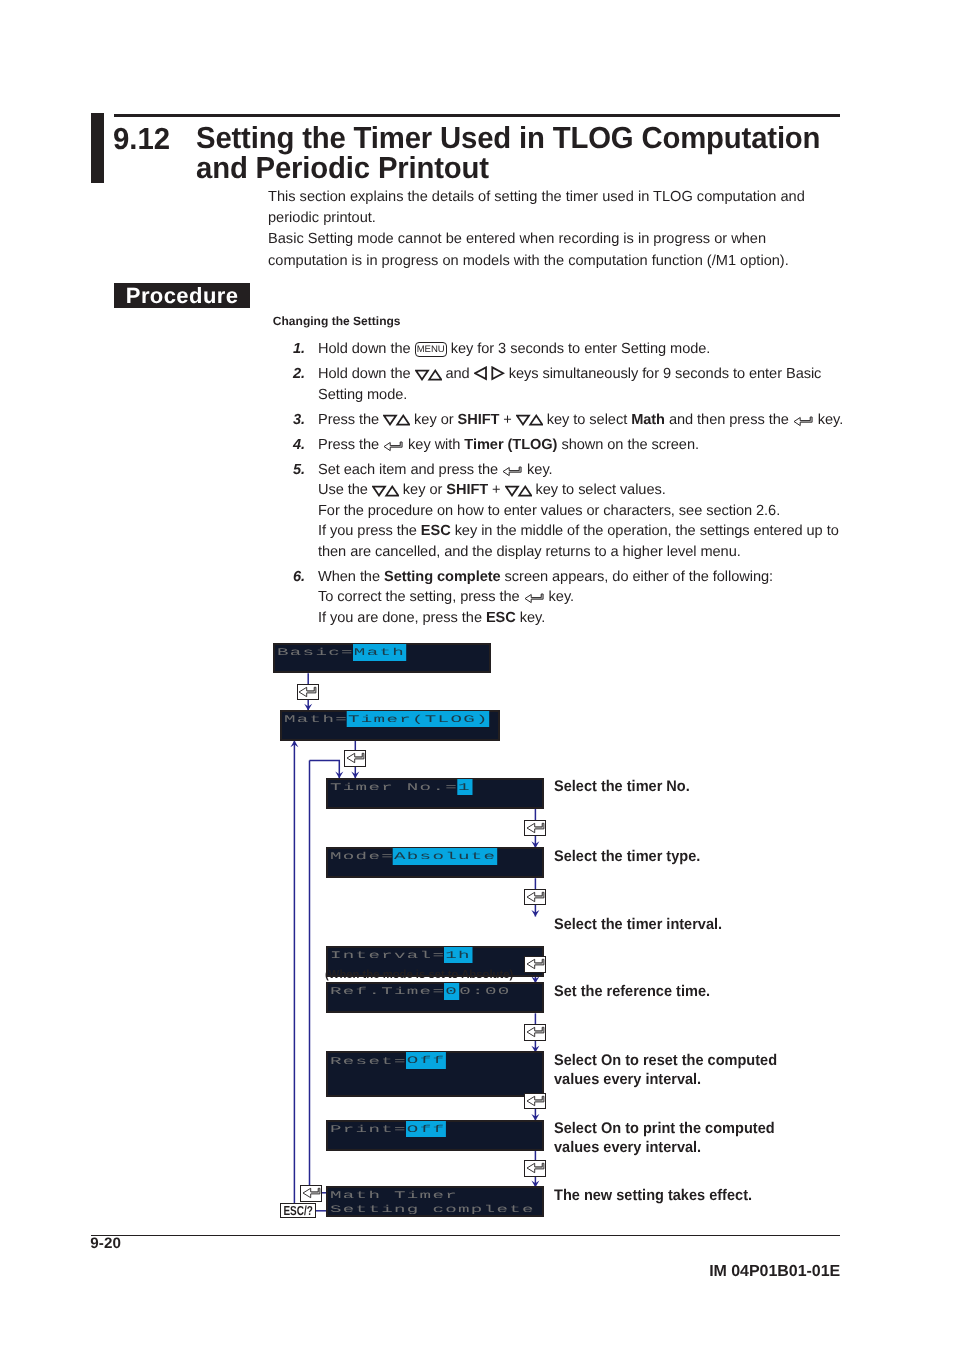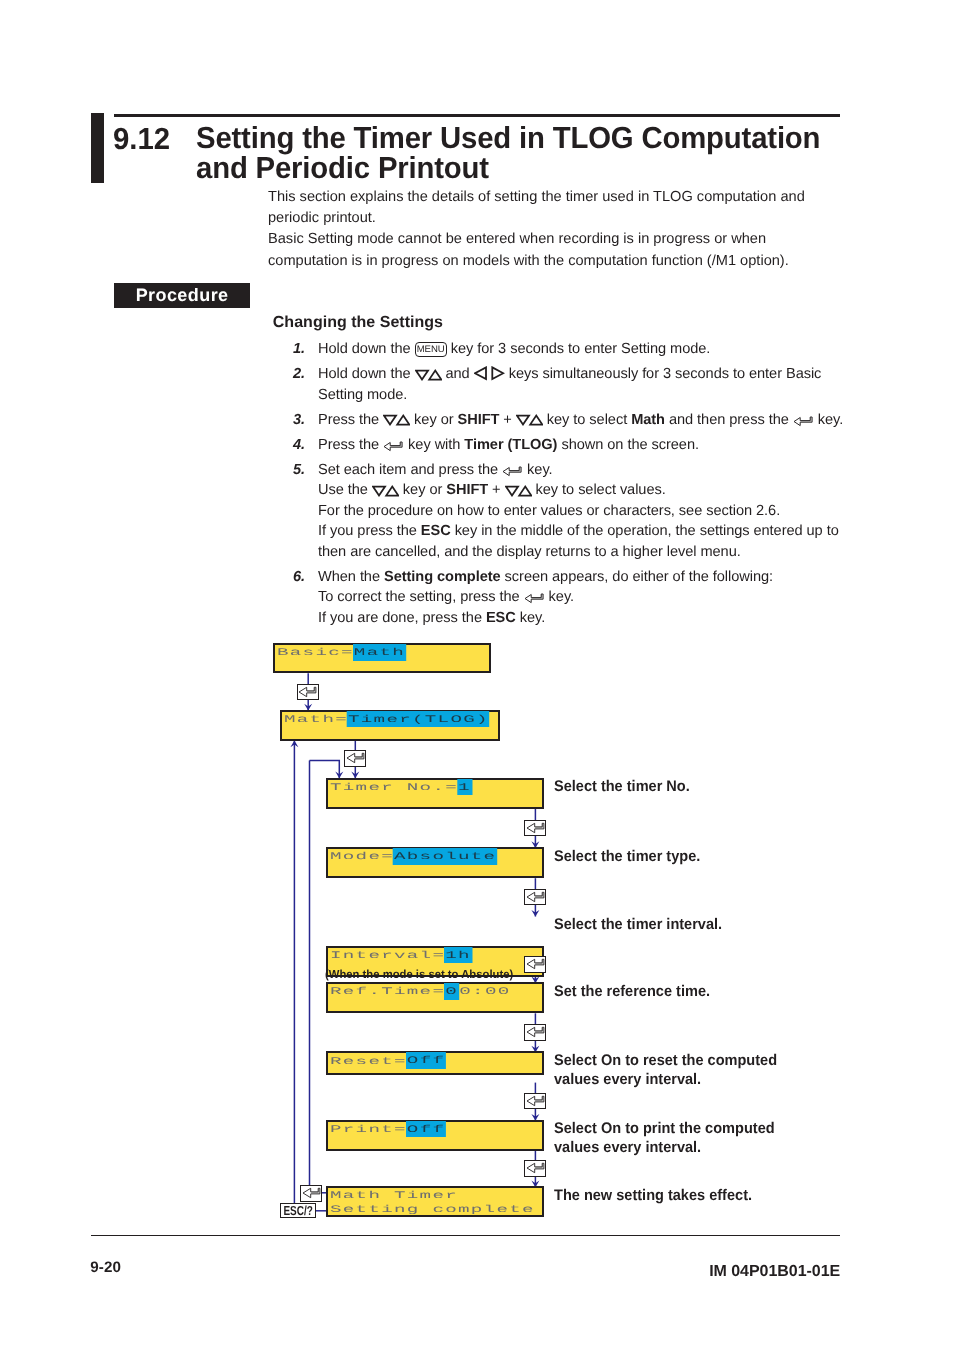--- a/index.html
+++ b/index.html
@@ -18,25 +18,25 @@
   .sec-title{position:absolute;left:196.1px;top:124.0px;width:680px;font-size:30.4px;
              font-weight:bold;line-height:29.5px;letter-spacing:-0.18px;
              transform:scaleX(0.965);transform-origin:0 0;}
 
   
   .intro{position:absolute;left:268px;top:187px;width:580px;font-size:14.6px;
          line-height:21.2px;}
 
   
   .proc-tag{position:absolute;left:113.9px;top:283.1px;width:136px;height:25.2px;
-            background:#231f20;color:#ffffff;font-size:18px;font-weight:bold;
+            background:#231f20;color:#ffffff;font-size:22px;font-weight:bold;
             display:flex;align-items:center;justify-content:center;letter-spacing:0.42px;
             line-height:17px;height:25.2px;text-indent:0.42px;}
 
-  .sub-head{position:absolute;left:272.8px;top:314.2px;font-size:16.0px;font-weight:bold;letter-spacing:0.02px;}
+  .sub-head{position:absolute;left:272.8px;top:314.2px;font-size:12px;font-weight:bold;letter-spacing:0.02px;}
 
   
   .steps{position:absolute;left:281px;top:339.4px;width:600px;font-size:14.6px;letter-spacing:-0.06px;
          line-height:20.4px;}
   .step{position:relative;padding-left:37px;margin-bottom:4.7px;}
   
   .step > .n{position:absolute;left:0;top:0;width:24px;text-align:right;
              font-weight:bold;font-style:italic;font-size:14.6px;}
   .step .ln{display:block;height:20.4px;line-height:20.4px;overflow:visible;}
   b{font-weight:bold;}
@@ -45,21 +45,21 @@
   .ico{display:inline-block;vertical-align:-2.2px;line-height:0;}
   .ico.ent{vertical-align:-4.2px;}
   .menukey{display:inline-block;vertical-align:1.7px;line-height:0;}
   .menukey-label{display:inline-block;border:1.3px solid #231f20;border-radius:4px;
       font-size:9.6px;line-height:11.4px;padding:1.1px 1.2px 1.0px 1.2px;
       letter-spacing:-0.1px;background:#fff;}
 
 
   
   .diagram{position:absolute;left:0;top:0;width:954px;height:1350px;}
-  .lcd{position:absolute;border:2.2px solid #231f20;background:#fde047;box-sizing:border-box;}
+  .lcd{position:absolute;border:2.2px solid #231f20;background:#0f172a;box-sizing:border-box;}
   .lcd .txt{position:absolute;left:2.3px;top:2.2px;overflow:visible;
        font-family:"Liberation Mono",monospace;font-size:10.1px;line-height:13.2px;
        letter-spacing:0.68px;white-space:pre;color:#6f6f6f;
        display:inline-block;transform:scaleX(1.9);transform-origin:0 0;}
   .lcd .txt .hl{background:#06a6e0;color:#1b3b49;padding:4.2px 0.68px 1.6px 0.5px;
        margin-left:-0.5px;}
   .cap{position:absolute;font-size:15.4px;font-weight:bold;line-height:18.9px;
        color:#231f20;white-space:pre;transform:scaleX(0.945);transform-origin:0 0;}
   .note{position:absolute;font-size:11.6px;font-weight:bold;color:#231f20;white-space:pre;
        transform:scaleX(0.973);transform-origin:0 0;}
@@ -67,21 +67,21 @@
        width:22px;height:16.5px;}
   .enterbtn svg{position:absolute;left:0.6px;top:1.0px;}
   .escbtn{position:absolute;border:1.7px solid #231f20;background:#fff;box-sizing:border-box;
        display:flex;align-items:center;justify-content:center;overflow:hidden;}
   .escbtn span{font-size:13px;font-weight:bold;line-height:13px;color:#231f20;white-space:pre;
        display:inline-block;transform:scaleX(0.77);}
   .wires{position:absolute;left:0;top:0;width:954px;height:1350px;pointer-events:none;}
 
   
   .ftr-rule{position:absolute;left:91px;top:1234.6px;width:749px;height:1.5px;background:#231f20;}
-  .ftr-left{position:absolute;left:90.2px;top:1236.0px;font-size:15.2px;font-weight:bold;letter-spacing:0.1px;line-height:15px;margin-top:24px;}
+  .ftr-left{position:absolute;left:90.2px;top:1236.0px;font-size:15.2px;font-weight:bold;letter-spacing:0.1px;line-height:15px;}
   .ftr-right{position:absolute;right:113.8px;top:1267px;font-size:16px;font-weight:bold;line-height:10px;letter-spacing:-0.04px;}
 </style>
 </head>
 <body>
 
 <div class="page">
 
   <div class="hdr-bar"></div>
   <div class="hdr-rule"></div>
   <div class="sec-num">9.12</div>
@@ -103,21 +103,21 @@
         <span class="ln"><span>Hold down the </span><span class="menukey"><span class="menukey-label">MENU</span></span><span> key for 3 seconds to enter Setting mode.</span></span>
       </div>
       <div class="step">
         <span class="n">2.</span>
         <span class="ln"><span>Hold down the </span><span class="ico"><svg width="27" height="12" viewBox="0 0 27 12">
               <path d="M0.95 1.6 H13.05 L7.0 10.5 Z" fill="none" stroke="#231f20" stroke-width="1.75" stroke-linejoin="miter"></path>
               <path d="M20.25 1.6 L26.3 10.5 H14.2 Z" fill="none" stroke="#231f20" stroke-width="1.75" stroke-linejoin="miter"></path>
             </svg></span><span> and </span><span class="ico"><svg width="31" height="15" viewBox="0 0 31 15">
               <path d="M12.0 1.4 V13.1 L1.0 7.25 Z" fill="none" stroke="#231f20" stroke-width="1.8" stroke-linejoin="miter"></path>
               <path d="M18.3 1.4 L29.3 7.25 L18.3 13.1 Z" fill="none" stroke="#231f20" stroke-width="1.8" stroke-linejoin="miter"></path>
-            </svg></span><span> keys simultaneously for 3 seconds to enter Basic</span></span>
+            </svg></span><span> keys simultaneously for 9 seconds to enter Basic</span></span>
         <span class="ln"><span>Setting mode.</span></span>
       </div>
       <div class="step">
         <span class="n">3.</span>
         <span class="ln"><span>Press the </span><span class="ico"><svg width="27" height="12" viewBox="0 0 27 12">
               <path d="M0.95 1.6 H13.05 L7.0 10.5 Z" fill="none" stroke="#231f20" stroke-width="1.75" stroke-linejoin="miter"></path>
               <path d="M20.25 1.6 L26.3 10.5 H14.2 Z" fill="none" stroke="#231f20" stroke-width="1.75" stroke-linejoin="miter"></path>
             </svg></span><span> key or </span><b>SHIFT</b><span> + </span><span class="ico"><svg width="27" height="12" viewBox="0 0 27 12">
               <path d="M0.95 1.6 H13.05 L7.0 10.5 Z" fill="none" stroke="#231f20" stroke-width="1.75" stroke-linejoin="miter"></path>
               <path d="M20.25 1.6 L26.3 10.5 H14.2 Z" fill="none" stroke="#231f20" stroke-width="1.75" stroke-linejoin="miter"></path>
@@ -214,21 +214,21 @@
       </div>
     <div class="lcd" style="left:325.5px;top:847.0px;width:218.9px;height:31.2px;">
         <span class="txt"><span>Mode=</span><span class="hl">Absolute</span></span>
       </div>
     <div class="lcd" style="left:325.5px;top:915.6px;width:218.9px;height:31.2px;margin-top:30px;">
         <span class="txt"><span>Interval=</span><span class="hl">1h</span></span>
       </div>
     <div class="lcd" style="left:325.5px;top:982.1px;width:218.9px;height:31.2px;">
         <span class="txt"><span>Ref.Time=</span><span class="hl">0</span><span>0:00</span></span>
       </div>
-    <div class="lcd" style="left:325.5px;top:1051.4px;width:218.9px;height:24px;">
+    <div class="lcd" style="left:325.5px;top:1051.4px;width:218.9px;height:46px;">
         <span class="txt"><span>Reset=</span><span class="hl">Off</span></span>
       </div>
     <div class="lcd" style="left:325.5px;top:1119.6px;width:218.9px;height:31.2px;padding-left:9px;">
         <span class="txt"><span>Print=</span><span class="hl">Off</span></span>
       </div>
     <div class="lcd" style="left:325.5px;top:1186.3px;width:218.9px;height:31.2px;">
         <span class="txt" style="top:1.3px;">Math Timer</span>
         <span class="txt" style="top:16.0px;">Setting complete</span>
       </div>
     <div class="note" style="left:325.4px;top:967.9px;">(When the mode is set to Absolute)</div>

